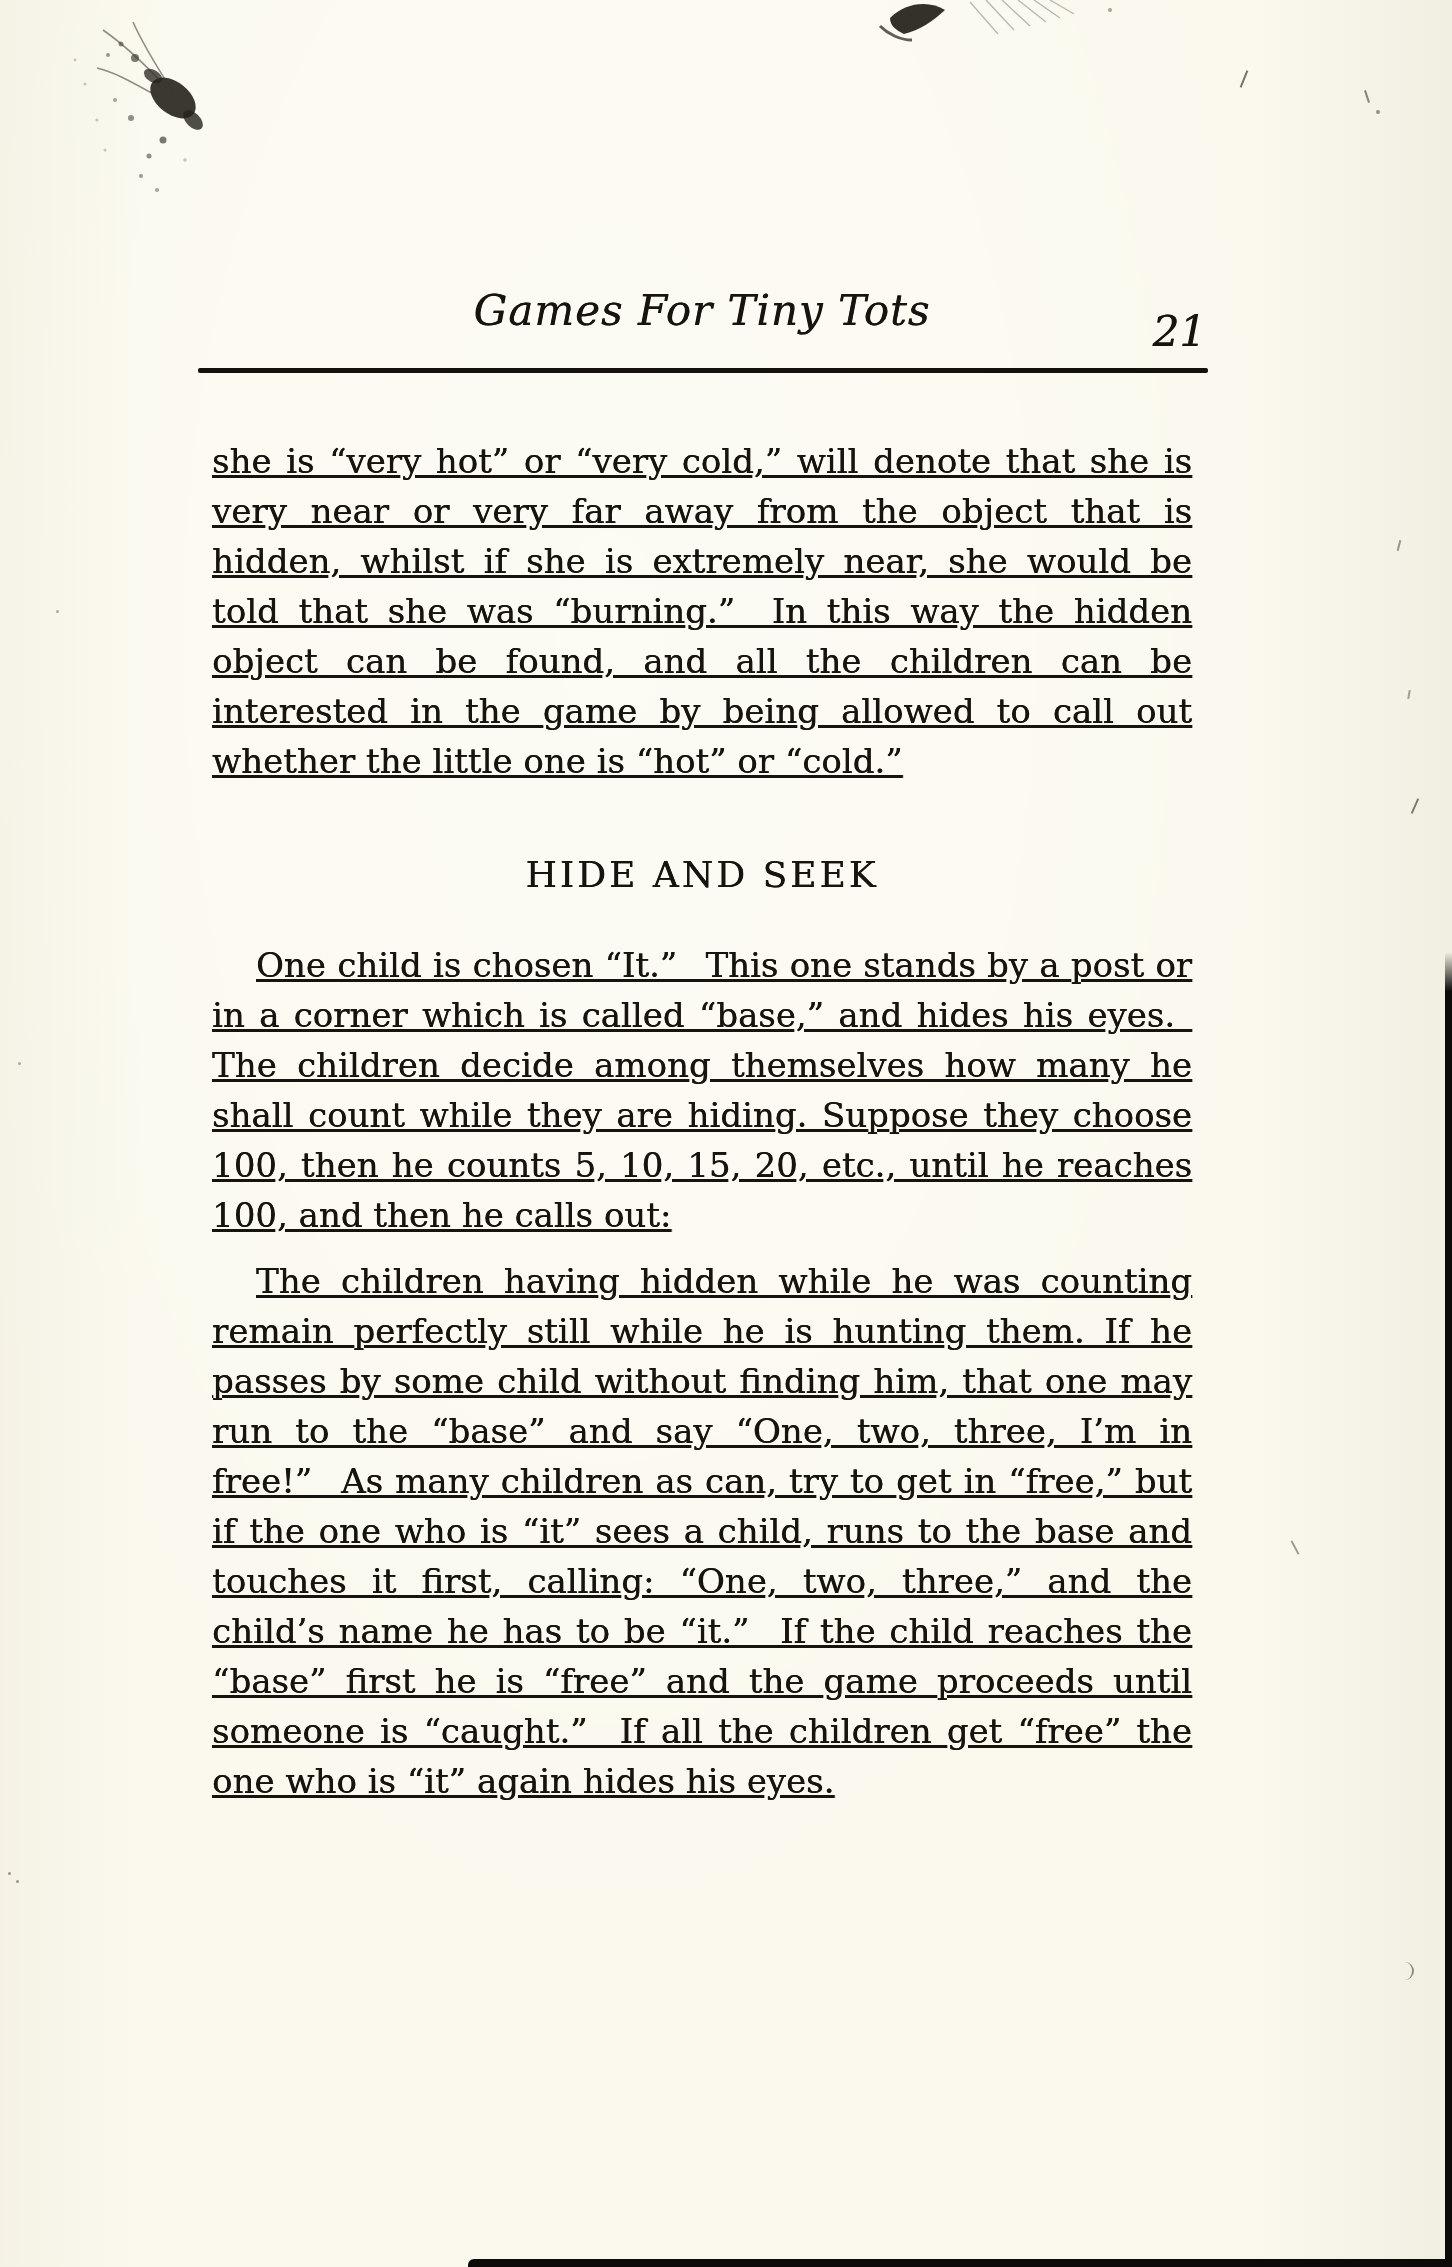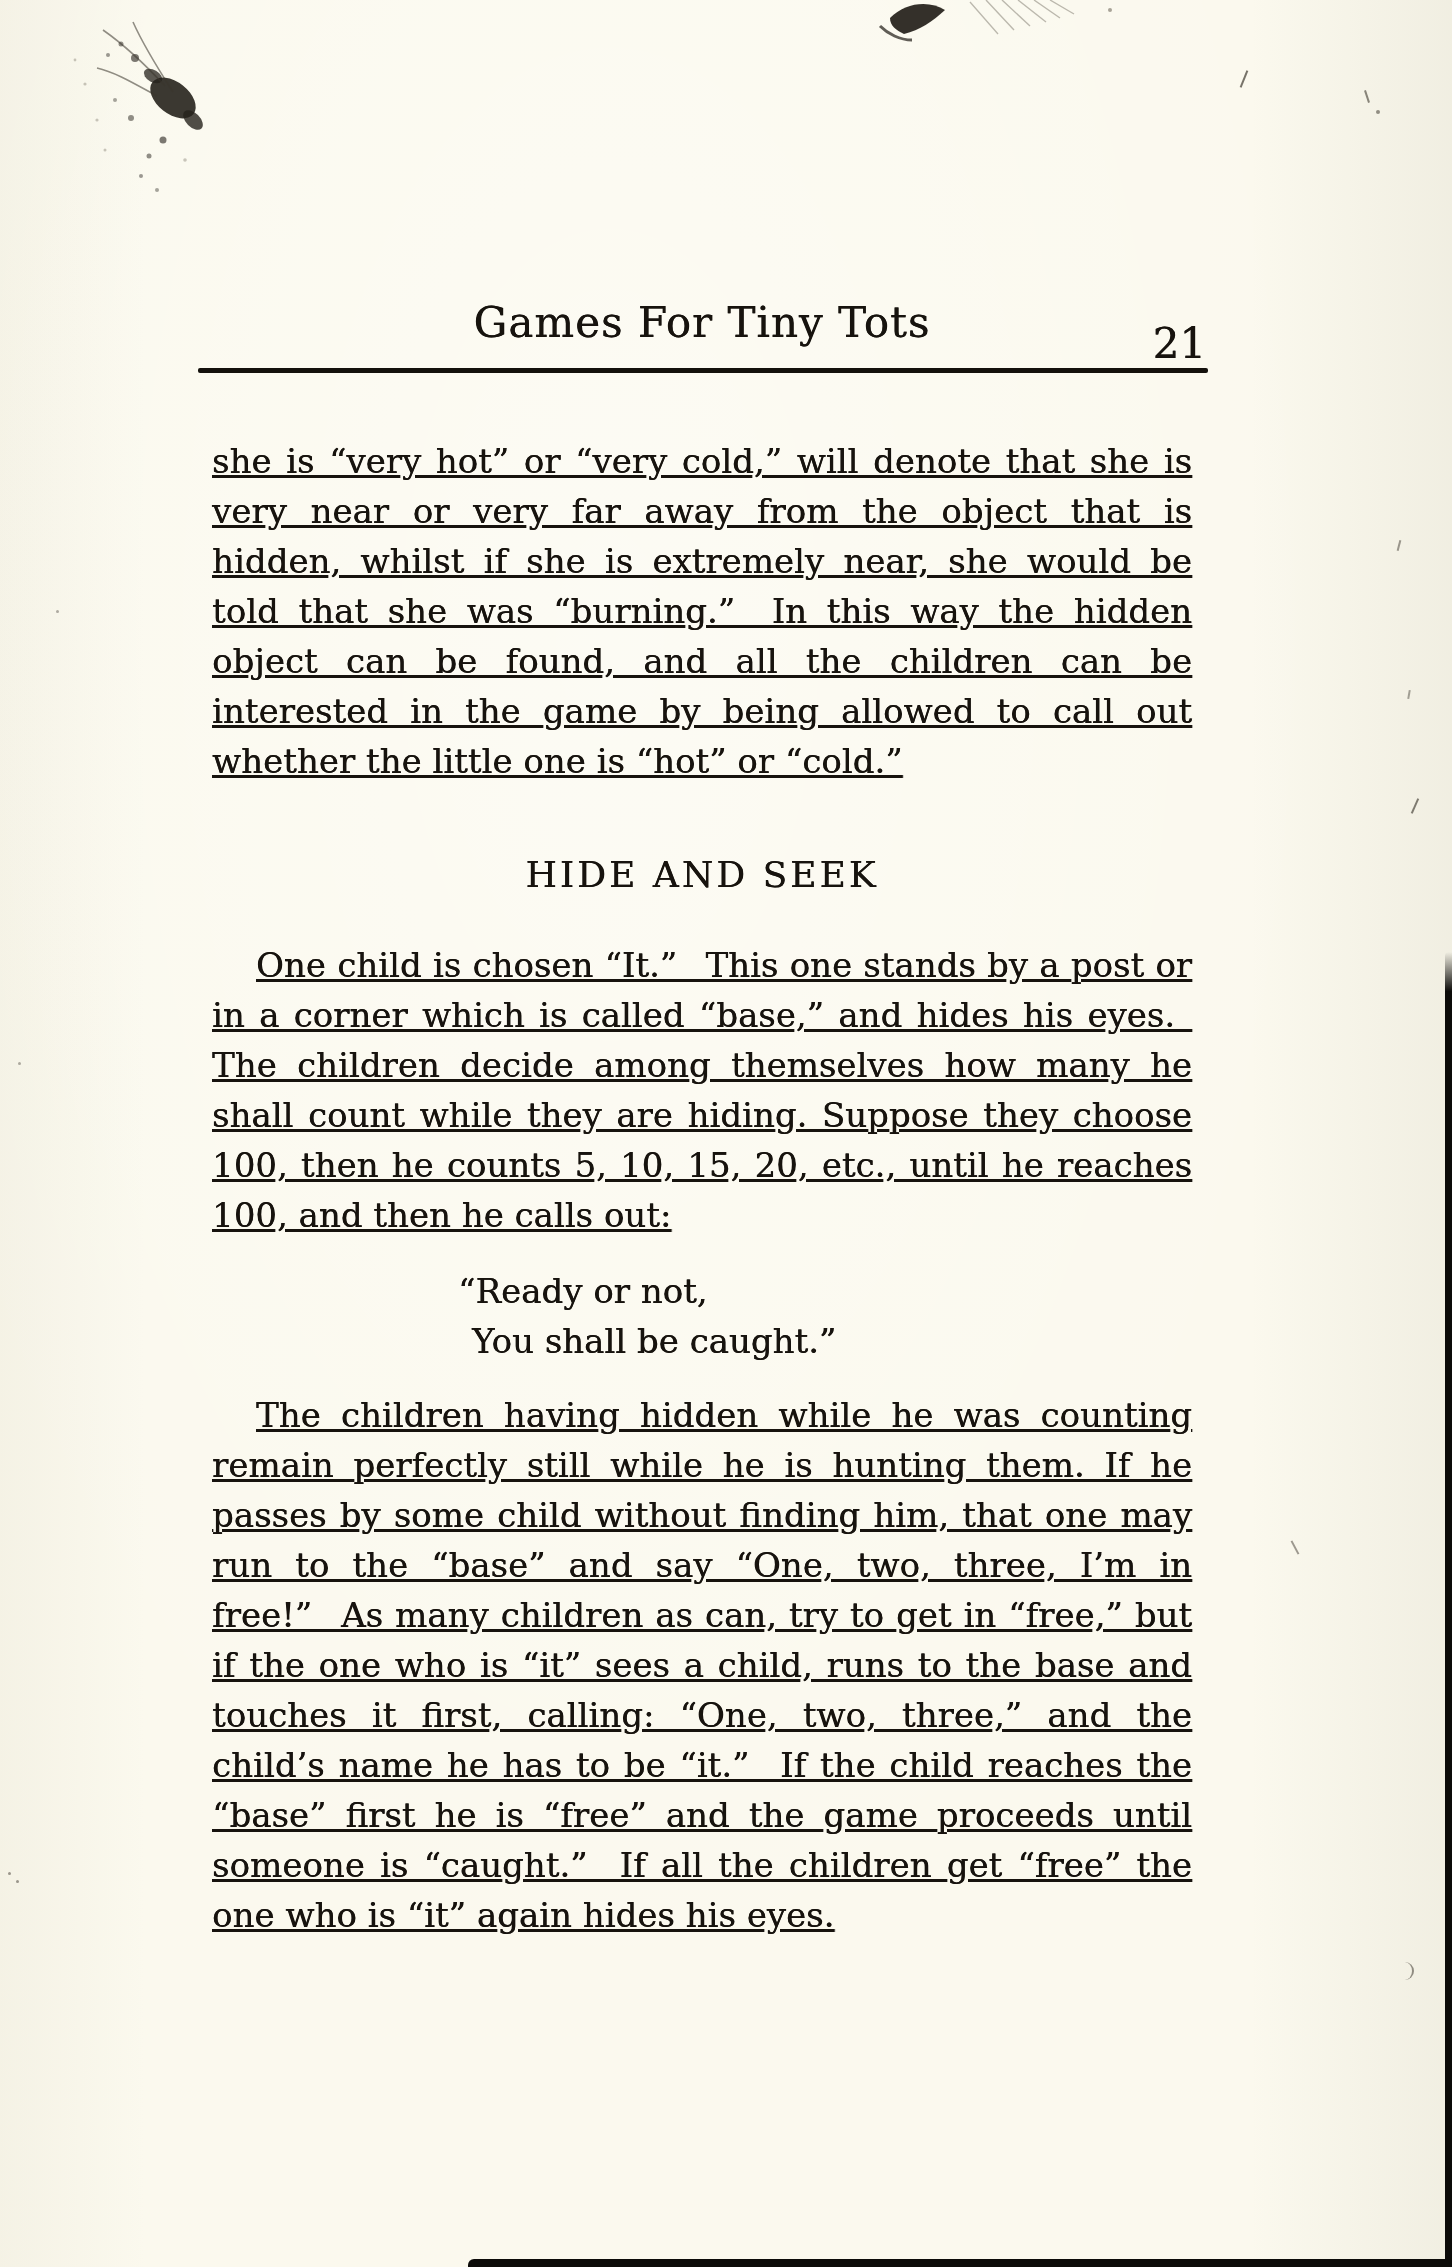--- a/index.html
+++ b/index.html
@@ -14,22 +14,23 @@
     overflow: hidden;
     color: #17130e;
     background:
       radial-gradient(ellipse at 42% 28%, rgba(255,255,255,0.35), transparent 62%),
       linear-gradient(to right, rgba(205,200,175,0.14), transparent 10%, transparent 86%, rgba(150,145,118,0.10)),
       #fbf9ee;
   }
 
   
   .page-header {
-    position: absolute; left: 196px; top: 298px; width: 1012px; height: 58px;
+    position: absolute; left: 196px; top: 286px; width: 1012px; height: 58px;
     text-shadow: 0.4px 0 0 currentColor;
+    font-style: italic;
   }
   .running-title {
     text-align: center;
     font-size: 42px;
     letter-spacing: 1px;
   }
   .page-number {
     position: absolute; right: 2px; top: 1px;
     font-size: 42px;
     margin-top: 20px;
@@ -138,24 +139,20 @@
   </header>
   <div class="header-rule"></div>
 
   <main class="text-block">
     <p class="para">she is “very hot” or “very cold,” will denote that she is very near or very far away from the object that is hidden, whilst if she is extremely near, she would be told that she was “burning.”  In this way the hidden object can be found, and all the children can be interested in the game by being allowed to call out whether the little one is “hot” or “cold.”</p>
 
     <h2 class="section-heading">HIDE AND SEEK</h2>
 
     <p class="para indent">One child is chosen “It.”  This one stands by a post or in a corner which is called “base,” and hides his eyes.  The children decide among themselves how many he shall count while they are hiding. Suppose they choose 100, then he counts 5, 10, 15, 20, etc., until he reaches 100, and then he calls out:</p>
 
-    <div class="verse">
-      <div class="verse-line">“Ready or not,</div>
-      <div class="verse-line verse-line-2">You shall be caught.”</div>
-    </div>
 
     <p class="para indent">The children having hidden while he was counting remain perfectly still while he is hunting them. If he passes by some child without finding him, that one may run to the “base” and say “One, two, three, I’m in free!”  As many children as can, try to get in “free,” but if the one who is “it” sees a child, runs to the base and touches it first, calling: “One, two, three,” and the child’s name he has to be “it.”  If the child reaches the “base” first he is “free” and the game proceeds until someone is “caught.”  If all the children get “free” the one who is “it” again hides his eyes.</p>
   </main>
 
   <div class="scan-edge-right"></div>
   <div class="scan-edge-bottom"></div>
   <div class="mark m1"></div>
   <div class="mark m2"></div>
   <div class="mark m3"></div>
   <div class="mark m4"></div>

